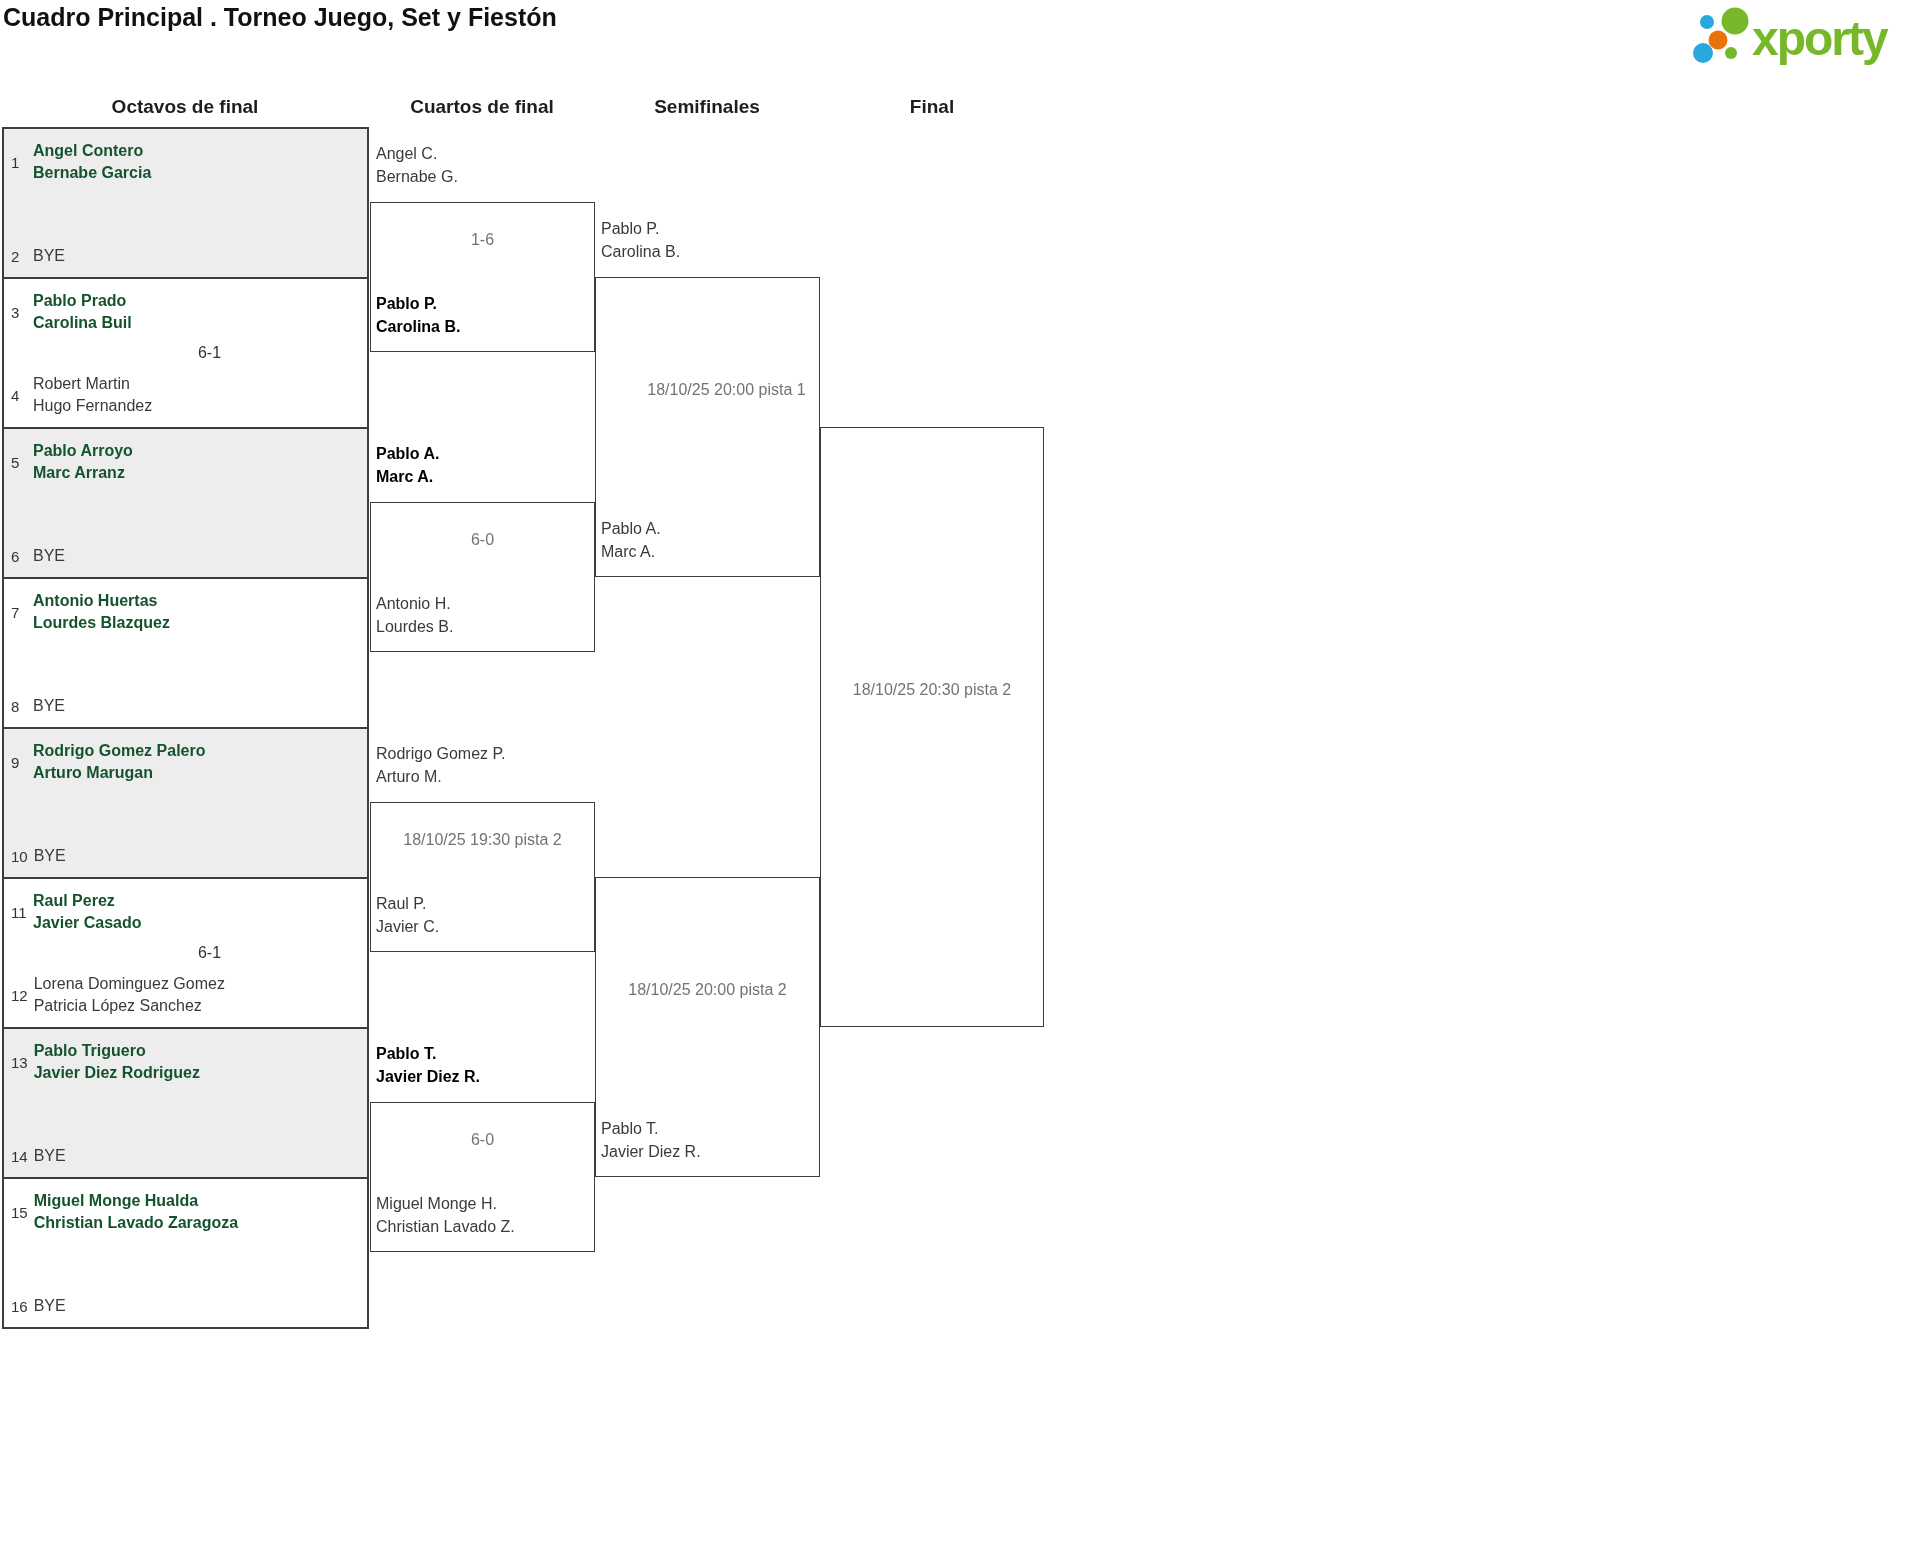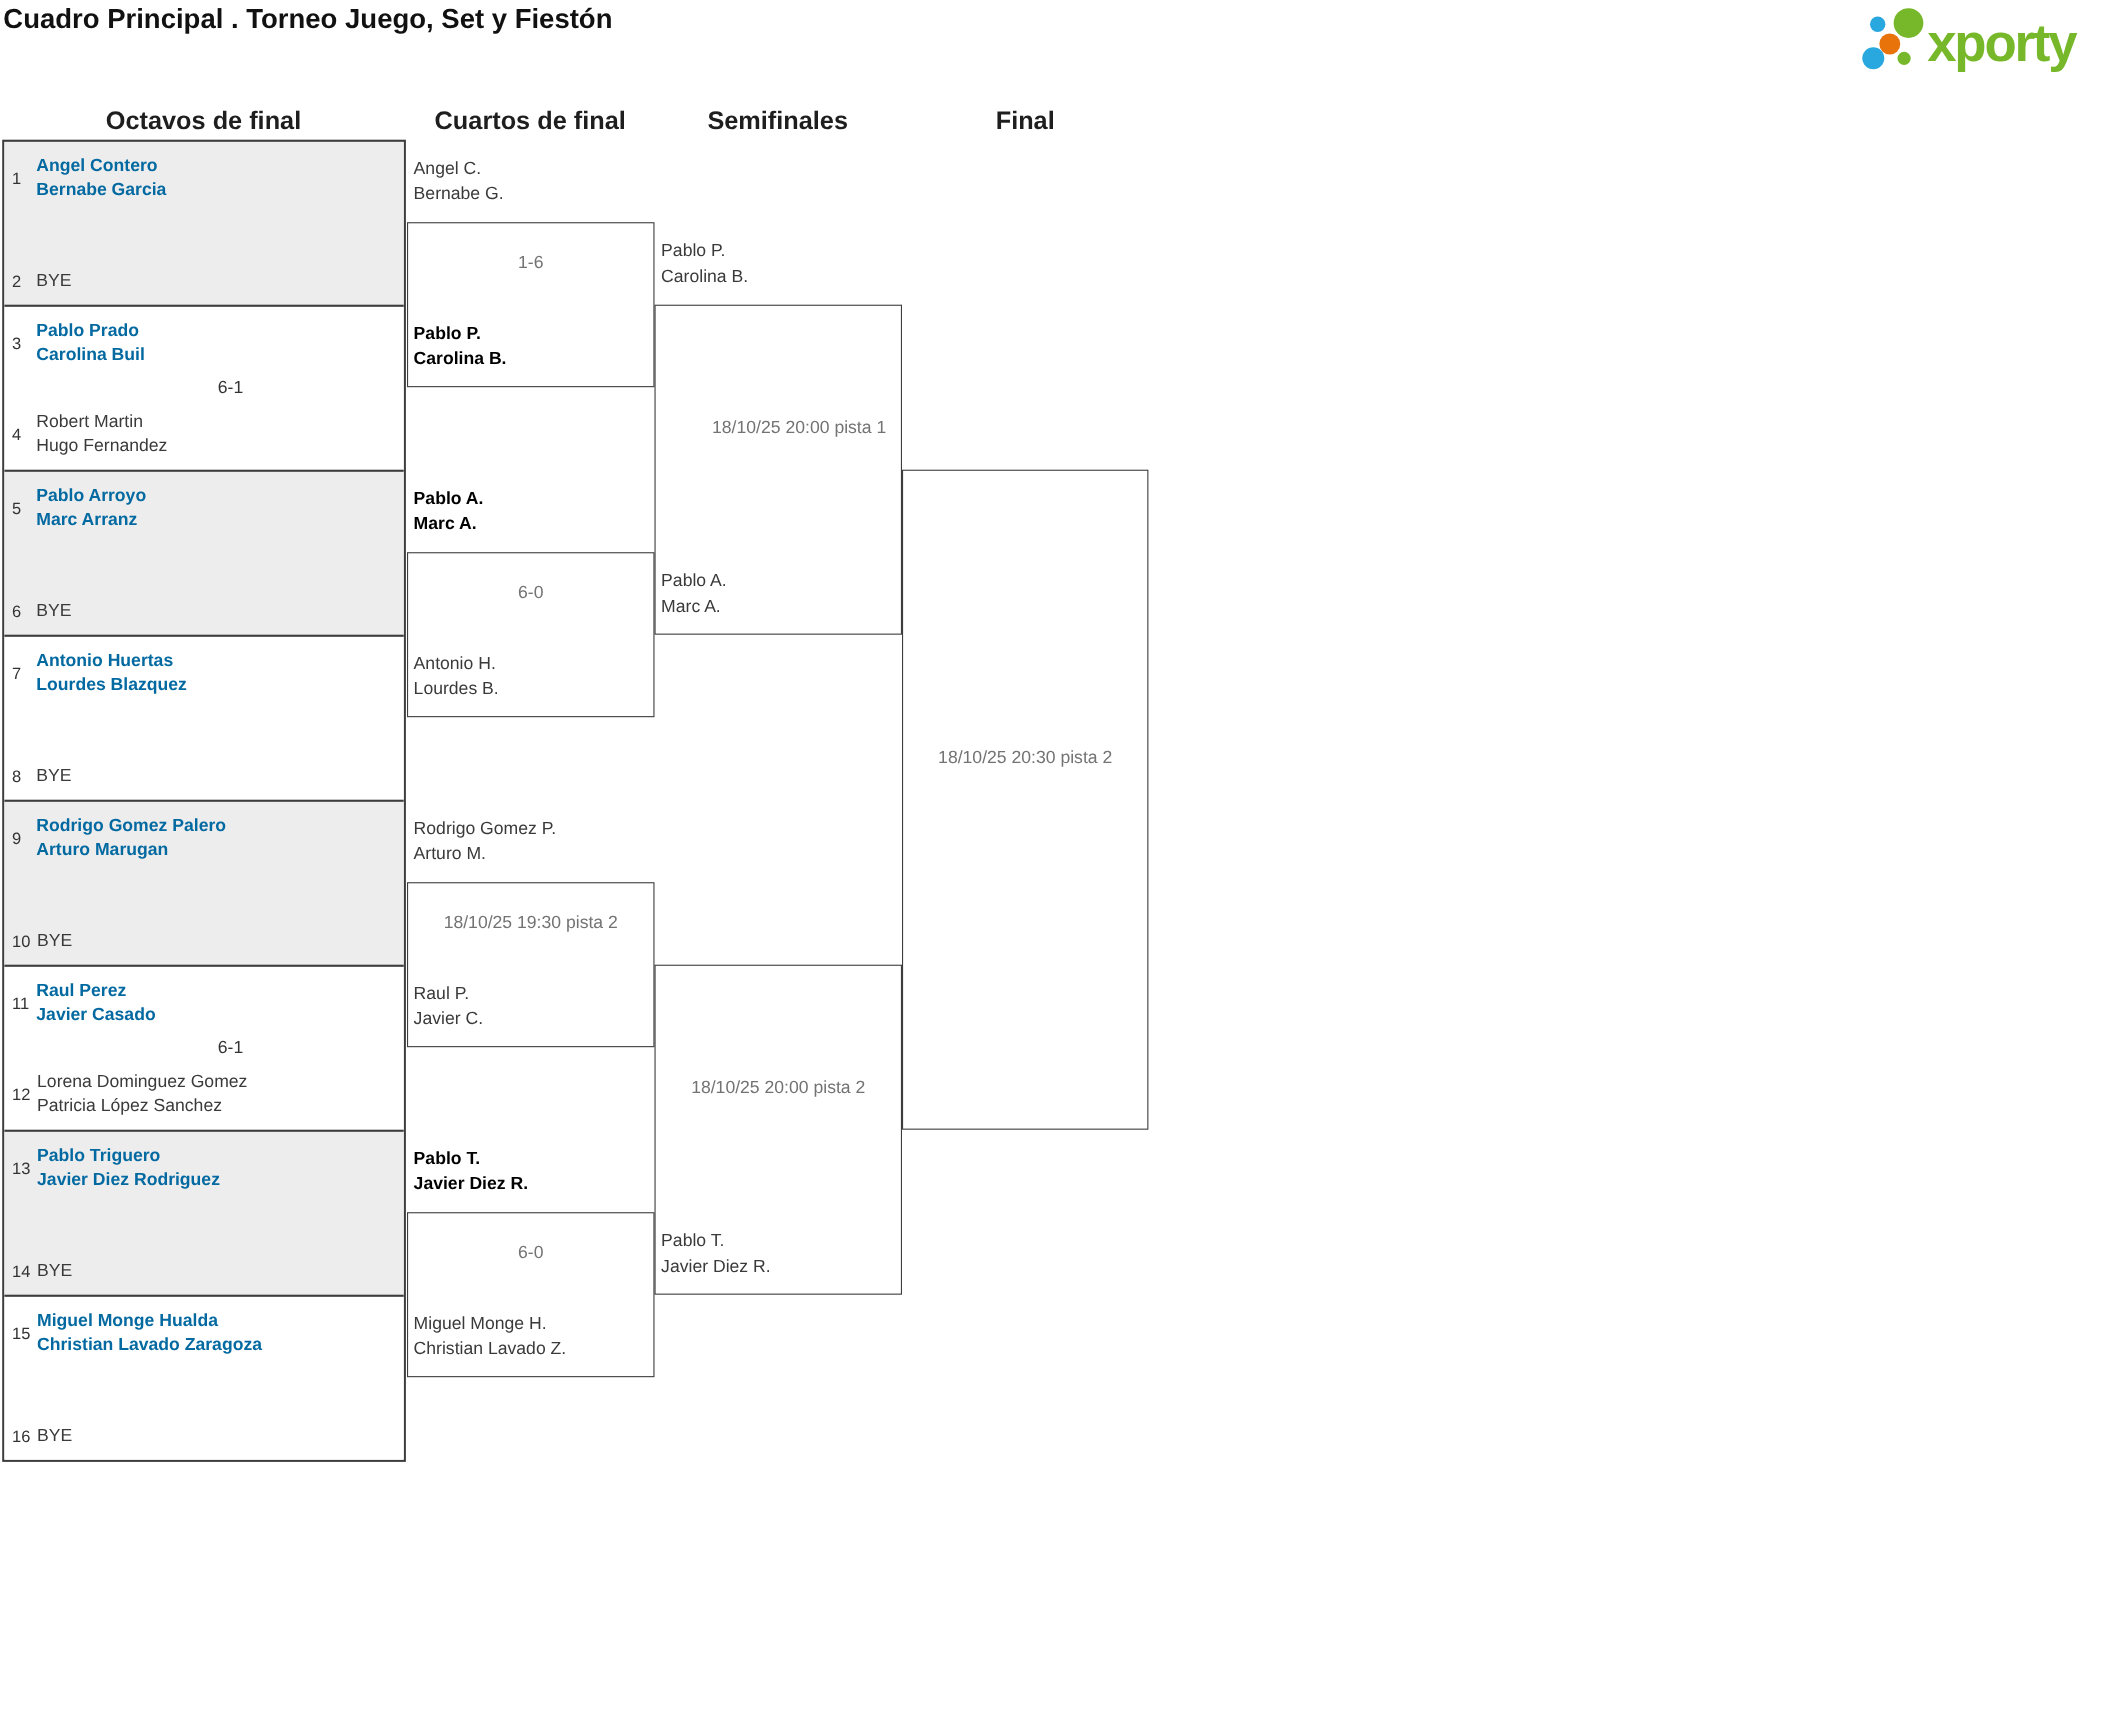--- a/index.html
+++ b/index.html
@@ -7,35 +7,35 @@
         font-family:"Liberation Sans","DejaVu Sans",sans-serif;color:#222;}
 
   
   .titlebox{position:absolute;left:3px;top:2px;}
   .title,.subtitle{font-size:25px;font-weight:700;color:#111;line-height:31px;white-space:nowrap;}
 
   .logo{position:absolute;left:1686px;top:2px;width:232px;height:72px;}
 
   
   .colhead{position:absolute;top:96px;width:220px;text-align:center;
-           font-size:23px;font-weight:600;color:#1e1e1e;}
+           font-size:19px;font-weight:600;color:#1e1e1e;}
   .ch1{left:75px}.ch2{left:372px}.ch3{left:597px}.ch4{left:822px}
 
   
   .ocol{position:absolute;left:2px;top:127px;width:367px;height:1202px;
         border:2px solid #3d3d3d;box-sizing:border-box;display:flex;flex-direction:column;}
   .obox{flex:1;position:relative;border-bottom:2px solid #3d3d3d;background:#fff;}
   .obox:last-child{border-bottom:none;padding-left:28px;}
   .obox.g{background:#ededed;}
   .trow{position:absolute;left:7px;right:4px;display:flex;align-items:center;gap:6px;}
   .trow.t{top:11px;}
   .trow.bm{bottom:10px;}
   .snum{min-width:16px;font-size:15px;color:#333;flex:none;}
   .tname{font-size:16px;line-height:22px;color:#3a3a3a;}
-  .tname.b{font-weight:700;color:#0369a1;}
+  .tname.b{font-weight:700;color:#14532d;}
   .nline:empty{display:none;}
   .oscore{position:absolute;left:0;right:0;top:50%;transform:translateY(-50%);
           text-align:center;font-size:16px;color:#333;margin-left:48px;}
   .oscore:empty{display:none;}
 
   
   .mbox{position:absolute;border:1px solid #3d3d3d;box-sizing:border-box;background:transparent;}
   .qf1x{left:370px;top:202px;width:225px;height:150px;}
   .qf2x{left:370px;top:502px;width:225px;height:150px;}
   .qf3x{left:370px;top:802px;width:225px;height:150px;}

